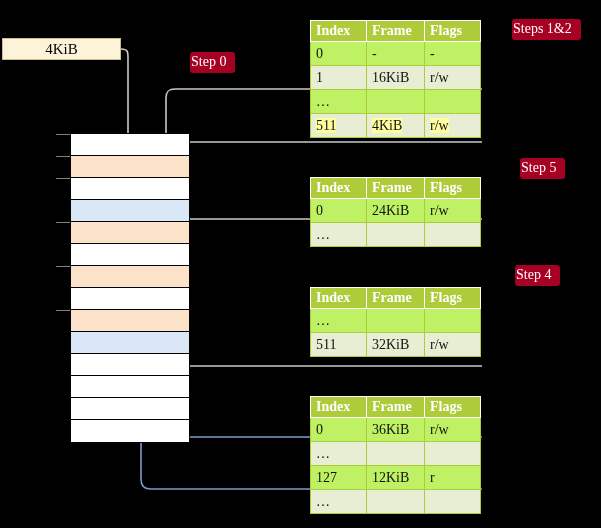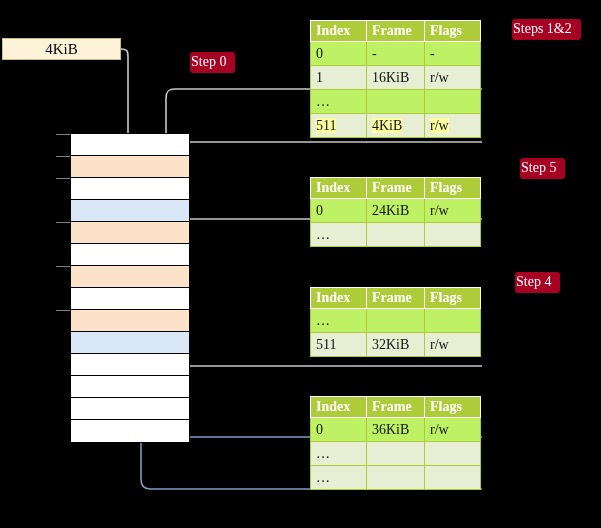--- a/index.html
+++ b/index.html
@@ -145,21 +145,21 @@
     <g>
       <path d="M482,489 L150,489 C143,489 141,485 141,479 L141,214" stroke="#7d9dc4" stroke-width="1.6" fill="none" marker-end="url(#bhead)"></path>
     </g>
   </svg>
 
   <div class="sizebox" style="left:2px;top:38px;width:119px;height:22px;">4KiB</div>
 
   <div class="step" style="left:190px;top:40px;margin-top:12px;">Step 0</div>
   <div class="step" style="left:512px;top:19px;">Steps 1&amp;2</div>
   <div class="step" style="left:520px;top:158px;">Step 5</div>
-  <div class="step" style="left:515px;top:272px;">Step 4</div>
+  <div class="step" style="left:515px;top:265px;">Step 4</div>
 
   <div class="tick" style="top:134px;"></div>
   <div class="tick" style="top:156px;"></div>
   <div class="tick" style="top:178px;"></div>
   <div class="tick" style="top:222px;"></div>
   <div class="tick" style="top:266px;"></div>
   <div class="tick" style="top:310px;"></div>
 
   <div id="memcol">
       <div class="memrow"></div>
@@ -286,20 +286,25 @@
         <tr>
           <td>0</td>
           <td>36KiB</td>
           <td>r/w</td>
         </tr>
         <tr class="alt">
           <td>…</td>
           <td></td>
           <td></td>
         </tr>
+        <tr>
+          <td>127</td>
+          <td>12KiB</td>
+          <td>r</td>
+        </tr>
         <tr class="alt">
           <td>…</td>
           <td></td>
           <td></td>
         </tr>
       </tbody>
   </table>
 
 </div>
 

